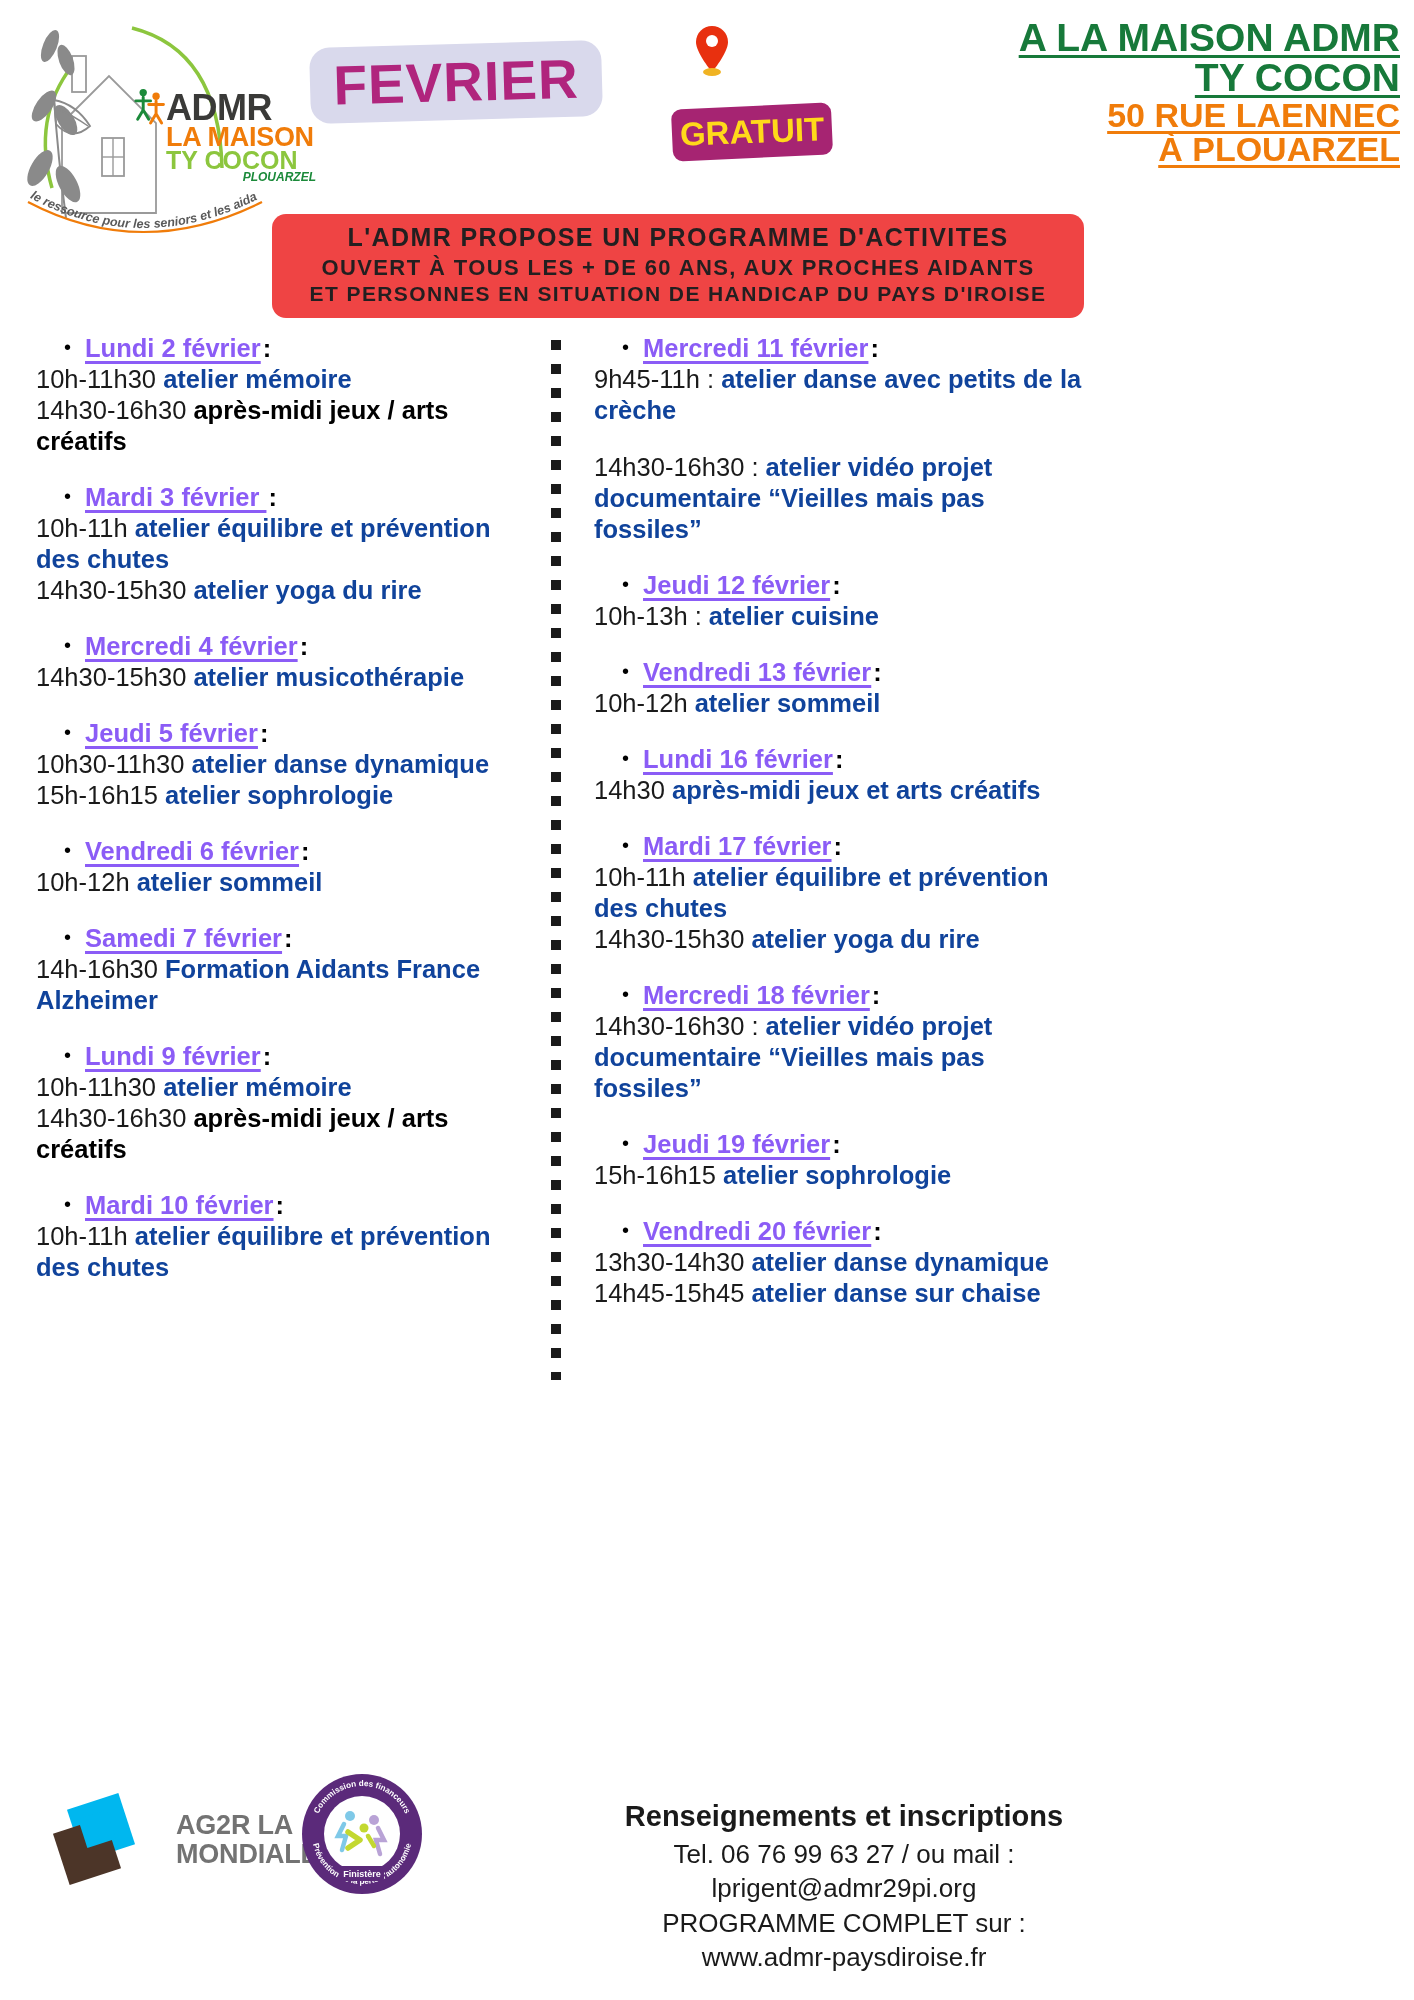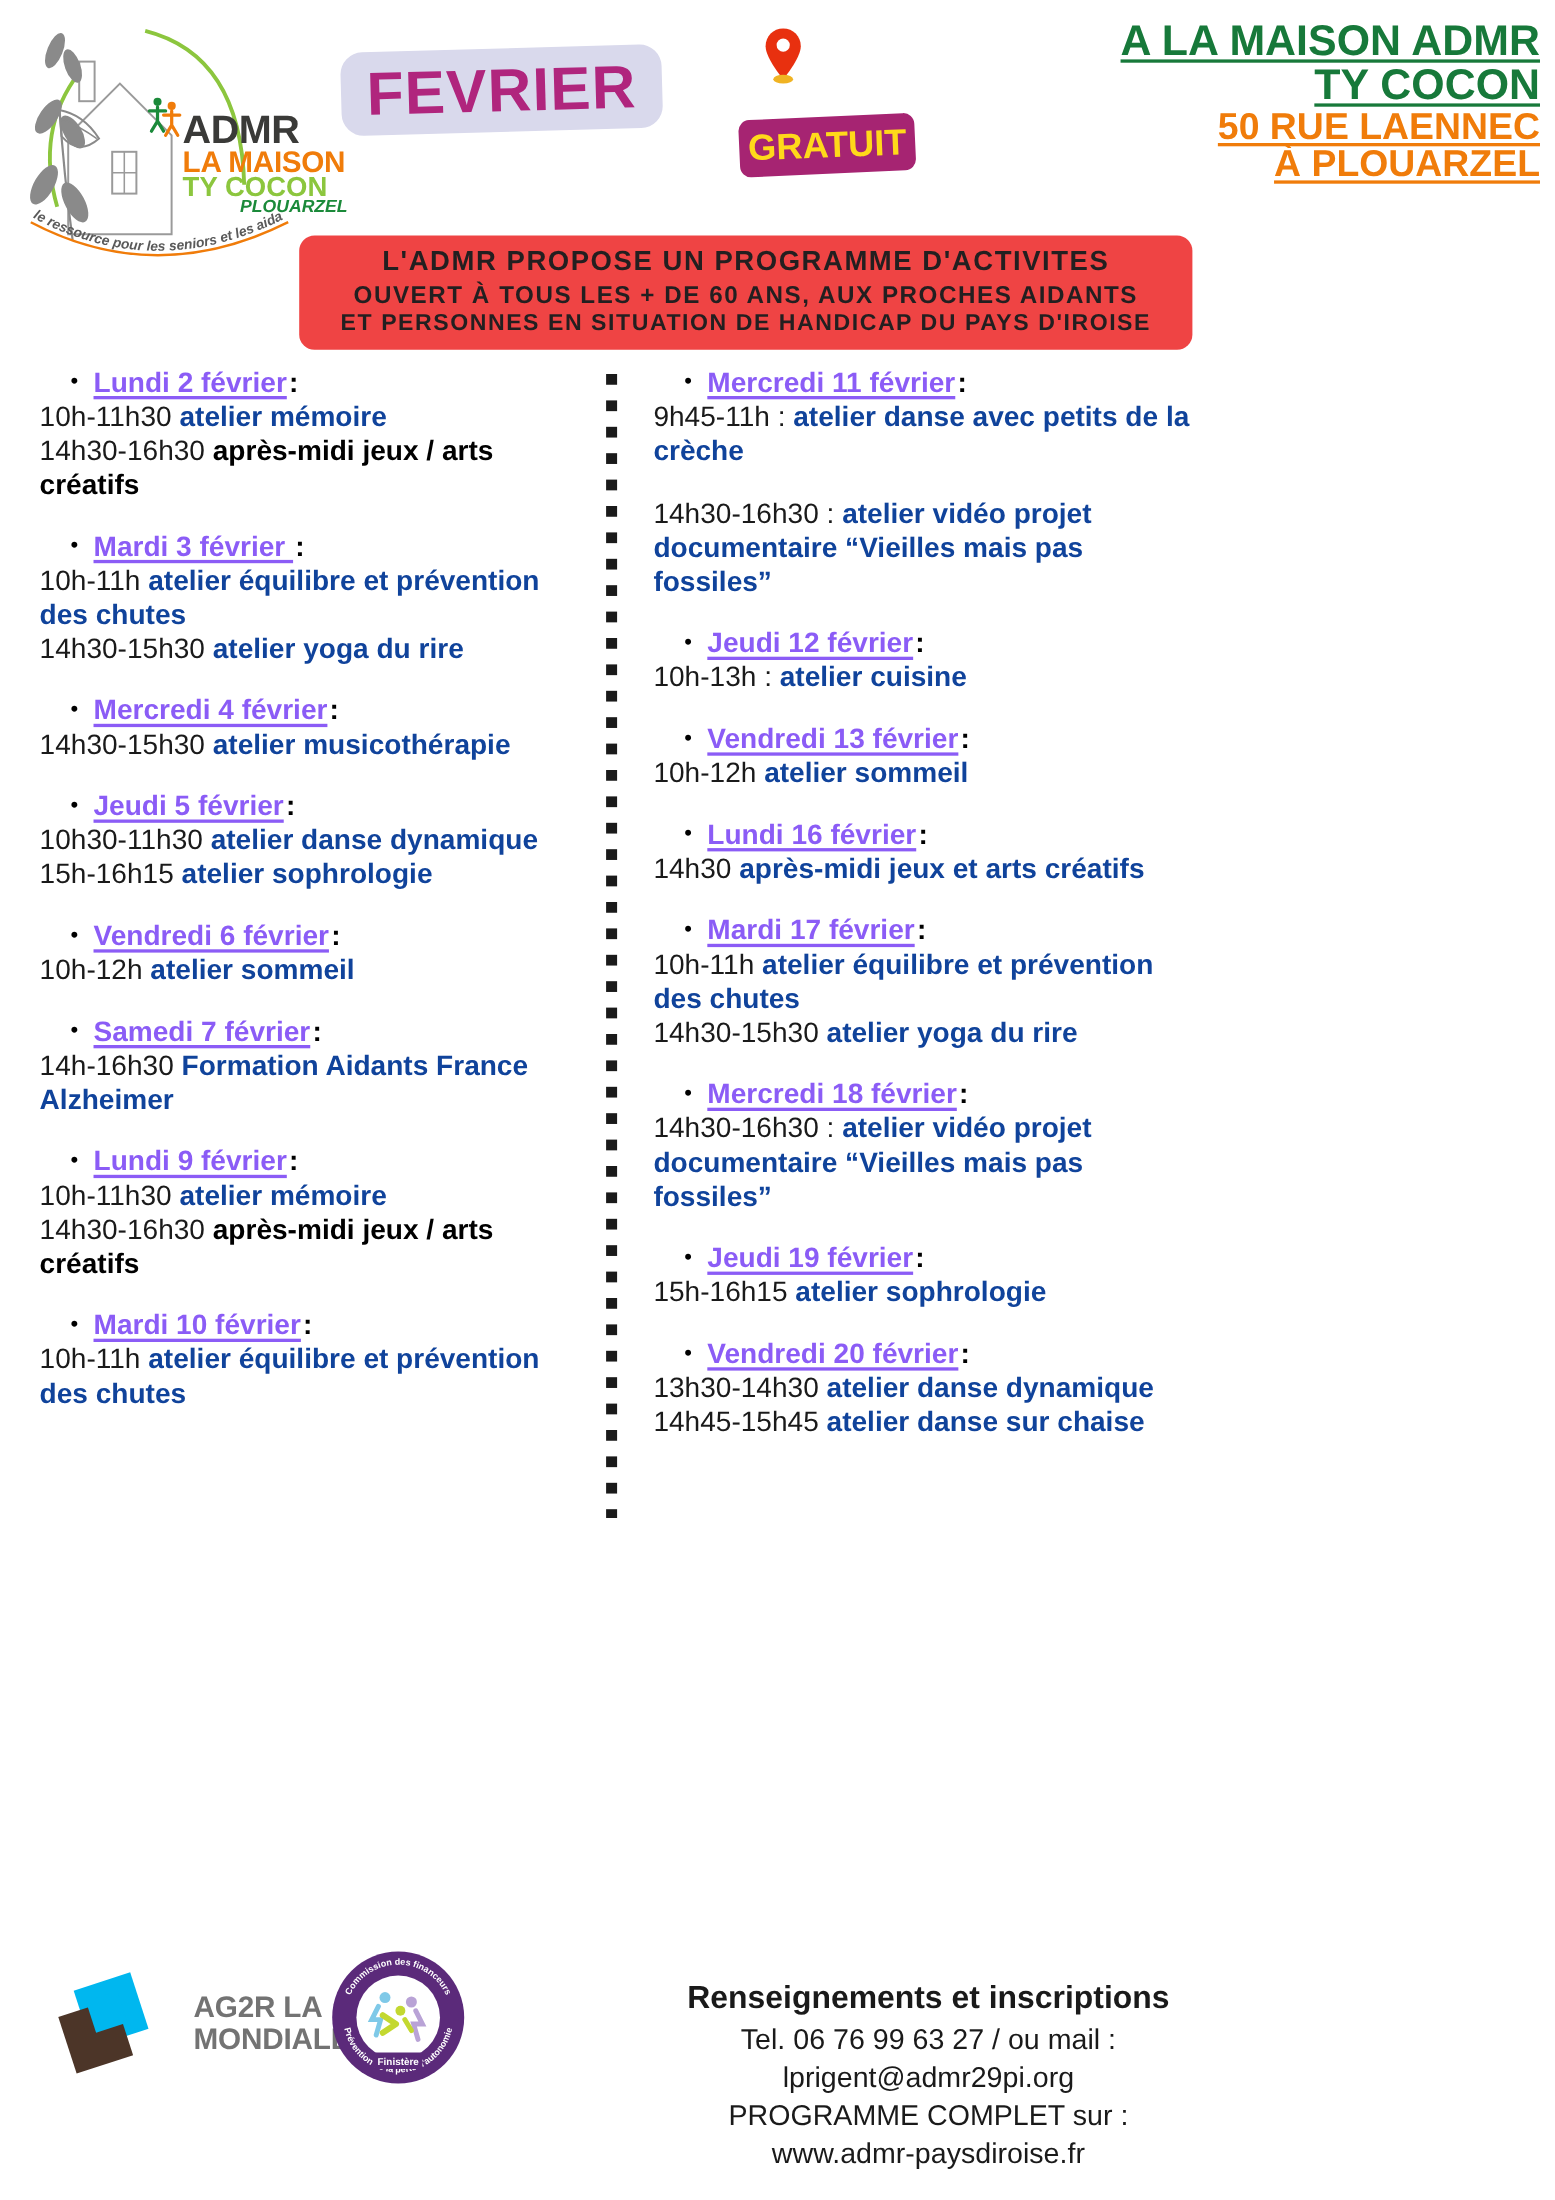--- a/index.html
+++ b/index.html
@@ -7,25 +7,25 @@
     width: 1414px; height: 2000px;
     background: #ffffff;
     font-family: "Liberation Sans", sans-serif;
     overflow: hidden;
   }
   .poster { position: relative; width: 1414px; height: 2000px; background:#fff; }
 
   
   .logo-block { position:absolute; left:14px; top:8px; width:300px; height:250px; }
   .logo-svg { position:absolute; left:0; top:0; }
-  .logo-text { position:absolute; left:152px; top:92px; width:150px; text-align:left; line-height:1; }
+  .logo-text { position:absolute; left:152px; top:82px; width:150px; text-align:left; line-height:1; }
   .lt-admr { font-size:36px; font-weight:700; color:#3a3a38; letter-spacing:-0.5px; }
   .lt-maison { font-size:27px; font-weight:800; color:#F07C0A; letter-spacing:-0.3px; display:block; margin-top:-2px;}
   .lt-cocon { font-size:25px; font-weight:700; color:#8CC63E; letter-spacing:0px; display:block; margin-top:-3px;}
-  .lt-plouarzel { font-size:16px; font-weight:700; font-style:italic; color:#1B8A3A; display:block; margin-top:-2px; text-align:right;}
+  .lt-plouarzel { font-size:12px; font-weight:700; font-style:italic; color:#1B8A3A; display:block; margin-top:-2px; text-align:right;}
   .logo-tag { position:absolute; left:6px; top:168px; width:250px; height:70px; }
 
   
   .fevrier-badge {
     position:absolute; left:310px; top:44px; width:292px; height:76px;
     background:#d9d9ec; border-radius:20px;
     transform: rotate(-1.6deg);
     display:flex; align-items:center; justify-content:center;
   }
   .fevrier-text { font-size:55px; font-weight:800; color:#B0257D; letter-spacing:1px; }

